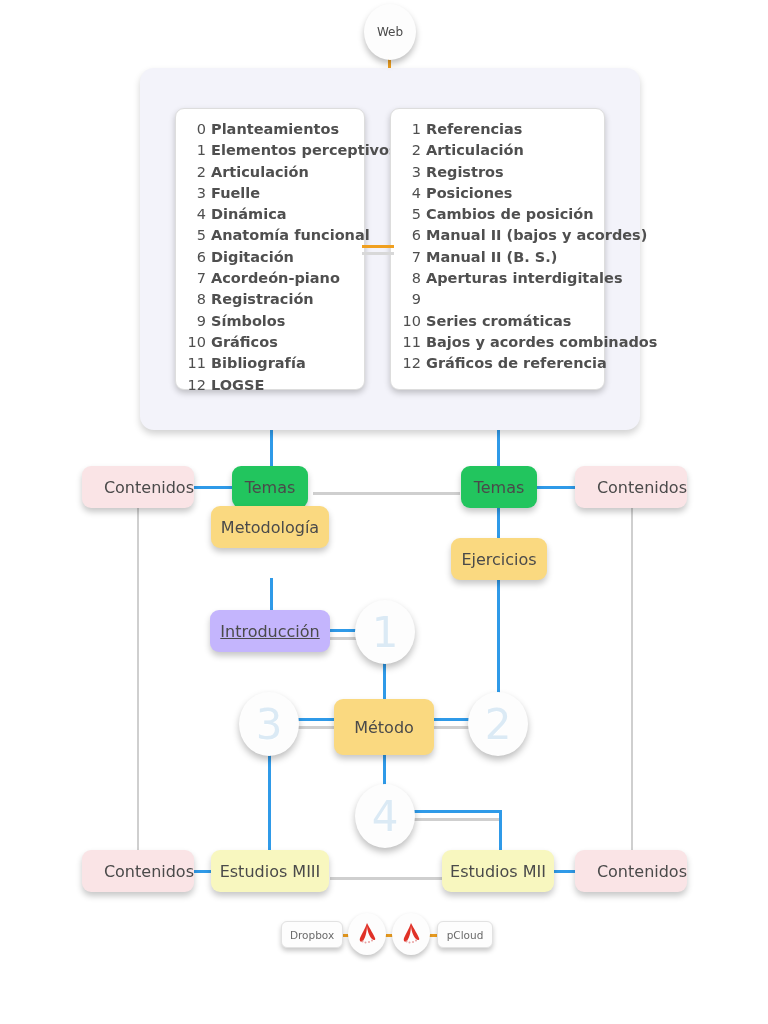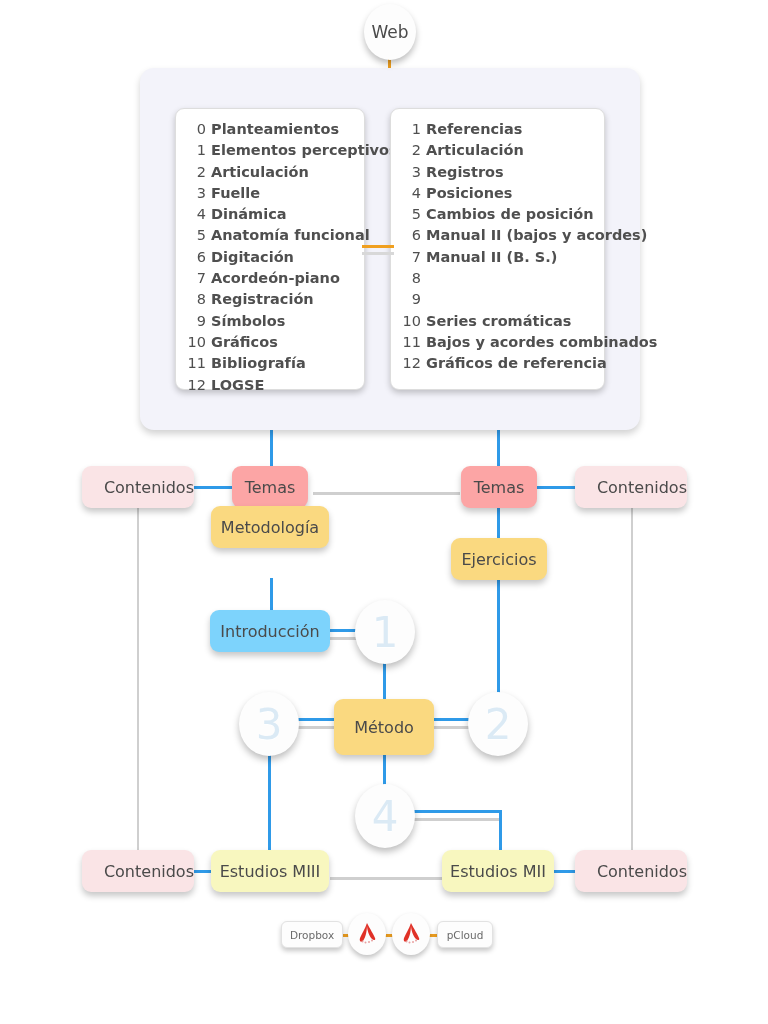--- a/index.html
+++ b/index.html
@@ -87,43 +87,43 @@
   #web-node {
     position: absolute;
     left: 364px; top: 4px;
     width: 52px; height: 56px;
     background: #fdfdfd;
     border-radius: 50% / 50%;
     box-shadow: 0 4px 6px rgba(0,0,0,0.25);
     display: flex;
     align-items: center;
     justify-content: center;
-    font-size: 17px;
+    font-size: 12px;
     color: #4a4a4a;
     z-index: 5;
   }
 
   
   .node {
     position: absolute;
     border-radius: 9px;
     display: flex;
     align-items: center;
     justify-content: center;
     font-size: 16px;
     color: #4a4a4a;
     box-shadow: 0 4px 6px rgba(0,0,0,0.22);
     z-index: 4;
     box-sizing: border-box;
     white-space: nowrap;
   }
   .node.pink  { background: #fae4e6; justify-content: flex-end; }
-  .node.mint  { background: #fca5a5; }
+  .node.mint  { background: #22c55e; }
   .node.amber { background: #fad980; }
-  .node.lav   { background: #7dd3fc; }
+  .node.lav   { background: #c4b5fd; text-decoration: underline; }
   .node.cream { background: #f8f7bf; }
 
   
   .circle {
     position: absolute;
     background: #fdfdfd;
     border-radius: 50%;
     box-shadow: 0 4px 7px rgba(0,0,0,0.26);
     display: flex;
     align-items: center;
@@ -255,20 +255,21 @@
     <div class="list-row">
       <span class="list-num">6</span>
       <span class="list-label">Manual II (bajos y acordes)</span>
     </div>
     <div class="list-row">
       <span class="list-num">7</span>
       <span class="list-label">Manual II (B. S.)</span>
     </div>
     <div class="list-row">
       <span class="list-num">8</span>
+      <span class="list-label">Aperturas interdigitales</span>
     </div>
     <div class="list-row">
       <span class="list-num">9</span>
     </div>
     <div class="list-row">
       <span class="list-num">10</span>
       <span class="list-label">Series cromáticas</span>
     </div>
     <div class="list-row">
       <span class="list-num">11</span>

